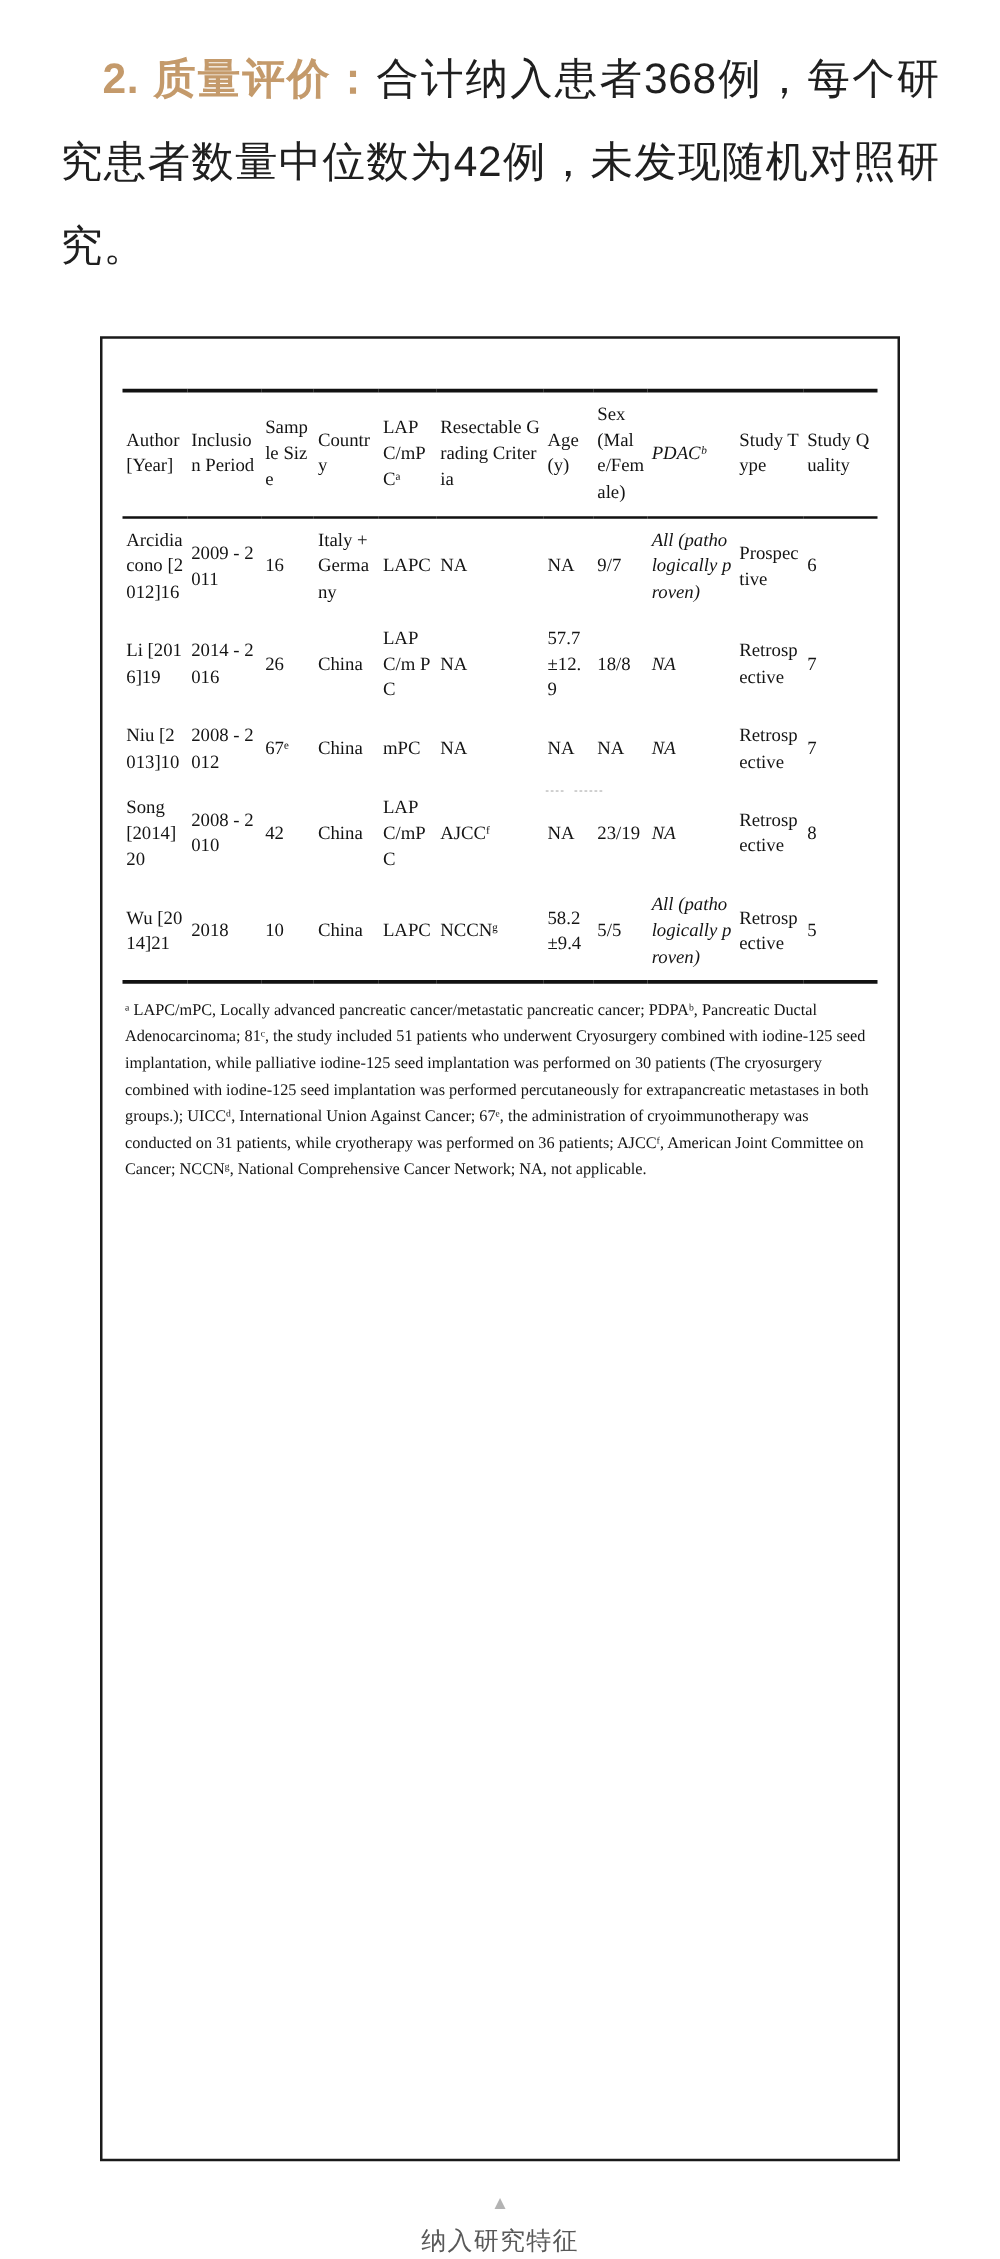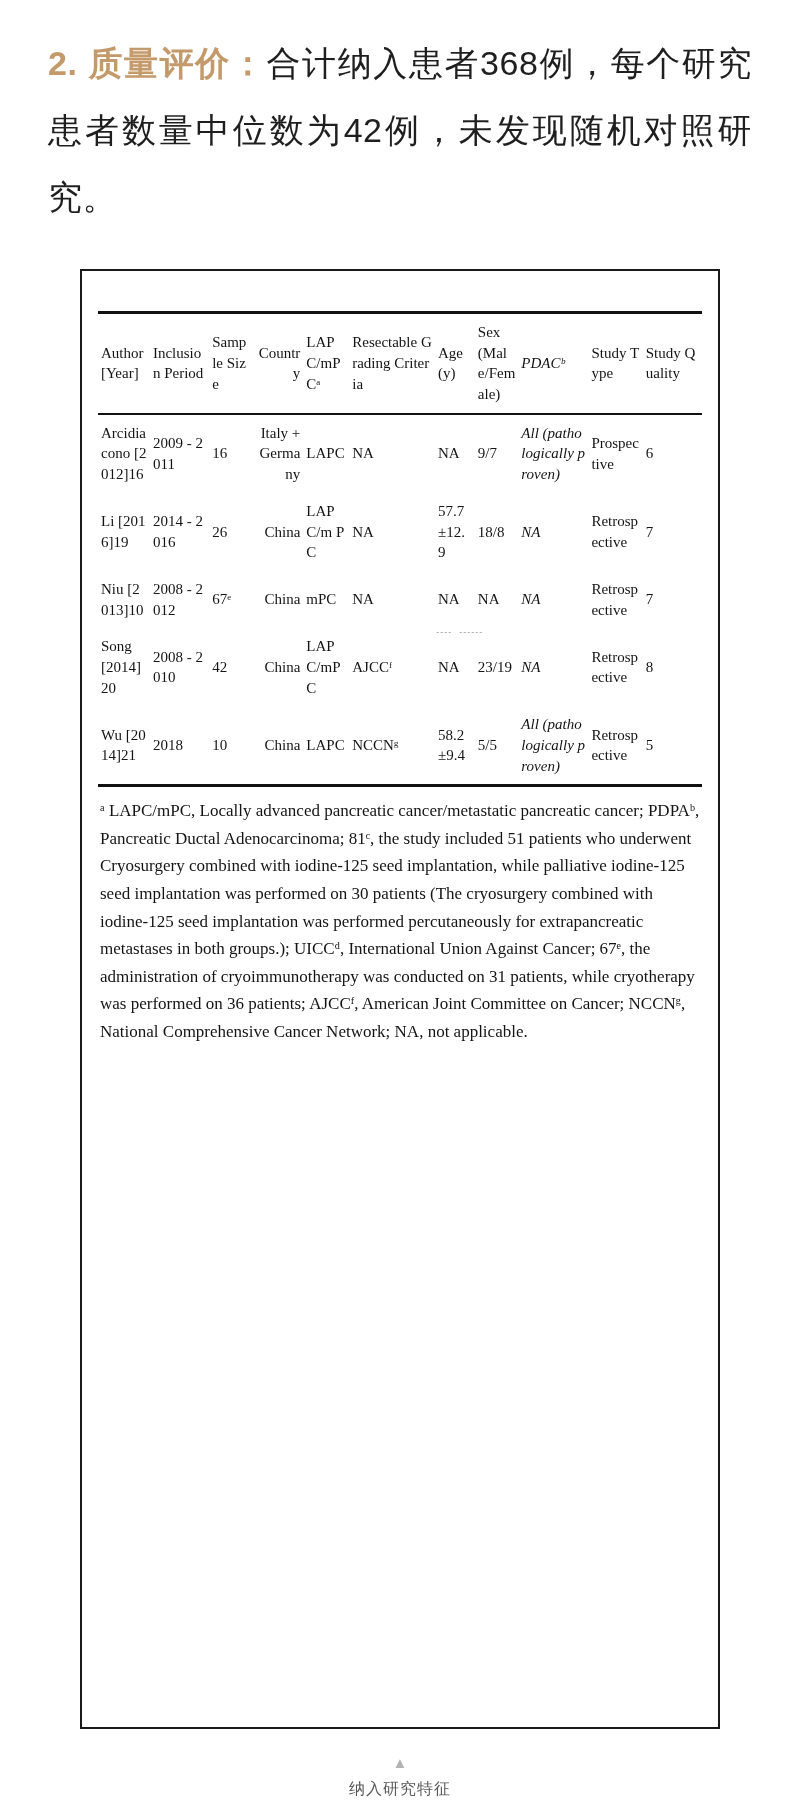--- a/index.html
+++ b/index.html
@@ -9,21 +9,21 @@
     font-family:"Liberation Sans","DejaVu Sans",sans-serif;
     color:#1f1f1f;
   }
   .page { padding:30px 48px 0 48px; }
 
   
   .heading {
     font-size:34px; line-height:67px; text-align:justify;
     letter-spacing:0.5px; color:#1f1f1f;
   }
-  .heading-prefix { color:#c49a6b; font-weight:bold; }
+  .heading-prefix { color:#c49a6b; font-weight:bold;margin-left:34px; }
 
   
   .figure-box {
     margin:38px auto 0 auto; width:640px; min-height:1460px;
     border:2px solid #1a1a1a; background:#fff;
     padding:40px 16px 14px 16px;
   }
   .table-wrap { position:relative; }
   table {
     width:100%; border-collapse:collapse;
@@ -32,45 +32,45 @@
   }
   thead tr { border-top:3px solid #111; border-bottom:2px solid #111; }
   tbody { border-bottom:3px solid #111; }
   th, td {
     text-align:left; vertical-align:middle; font-weight:normal;
     padding:8px 3px; word-break:break-all;
   }
   th:nth-child(1), td:nth-child(1) { width:8.6%; }
   th:nth-child(2), td:nth-child(2) { width:9.8%; }
   th:nth-child(3), td:nth-child(3) { width:7.0%; }
-  th:nth-child(4), td:nth-child(4) { width:8.6%;text-align:right; }
+  th:nth-child(4), td:nth-child(4) { width:8.6%; }
   th:nth-child(5), td:nth-child(5) { width:7.6%; }
   th:nth-child(6), td:nth-child(6) { width:14.2%; }
   th:nth-child(7), td:nth-child(7) { width:6.6%; }
   th:nth-child(8), td:nth-child(8) { width:7.2%; }
   th:nth-child(9), td:nth-child(9) { width:11.6%;font-style:italic; }
   th:nth-child(10), td:nth-child(10){ width:9.0%; }
   th:nth-child(11), td:nth-child(11){ width:9.8%; }
 
   .artifact {
     position:absolute; left:56%; top:66.3%;
     color:#9a9a9a; font-size:9px; letter-spacing:1px; white-space:pre;
   }
 
   
   .footnote {
     font-family:"Liberation Serif","DejaVu Serif","DejaVu Sans",serif;
-    font-size:17px; line-height:1.62; color:#141414;
+    font-size:13px; line-height:1.62; color:#141414;
     margin-top:10px; padding:0 2px; text-align:left;
   }
 
   
   .caption-block { margin-top:26px; text-align:center; }
   .arrow { color:#b3b3b3; font-size:15px; line-height:16px; cursor:pointer; }
-  .caption-text { margin-top:8px; font-size:16px; color:#595959; letter-spacing:1px; }
+  .caption-text { margin-top:8px; font-size:20px; color:#595959; letter-spacing:1px; }
 </style>
 </head>
 <body>
 
 <div class="page">
 
   <p class="heading"><span class="heading-prefix">2. 质量评价：</span><span>合计纳入患者368例，每个研究患者数量中位数为42例，未发现随机对照研究。</span></p>
 
   <figure class="figure-box">
     <div class="table-wrap">

